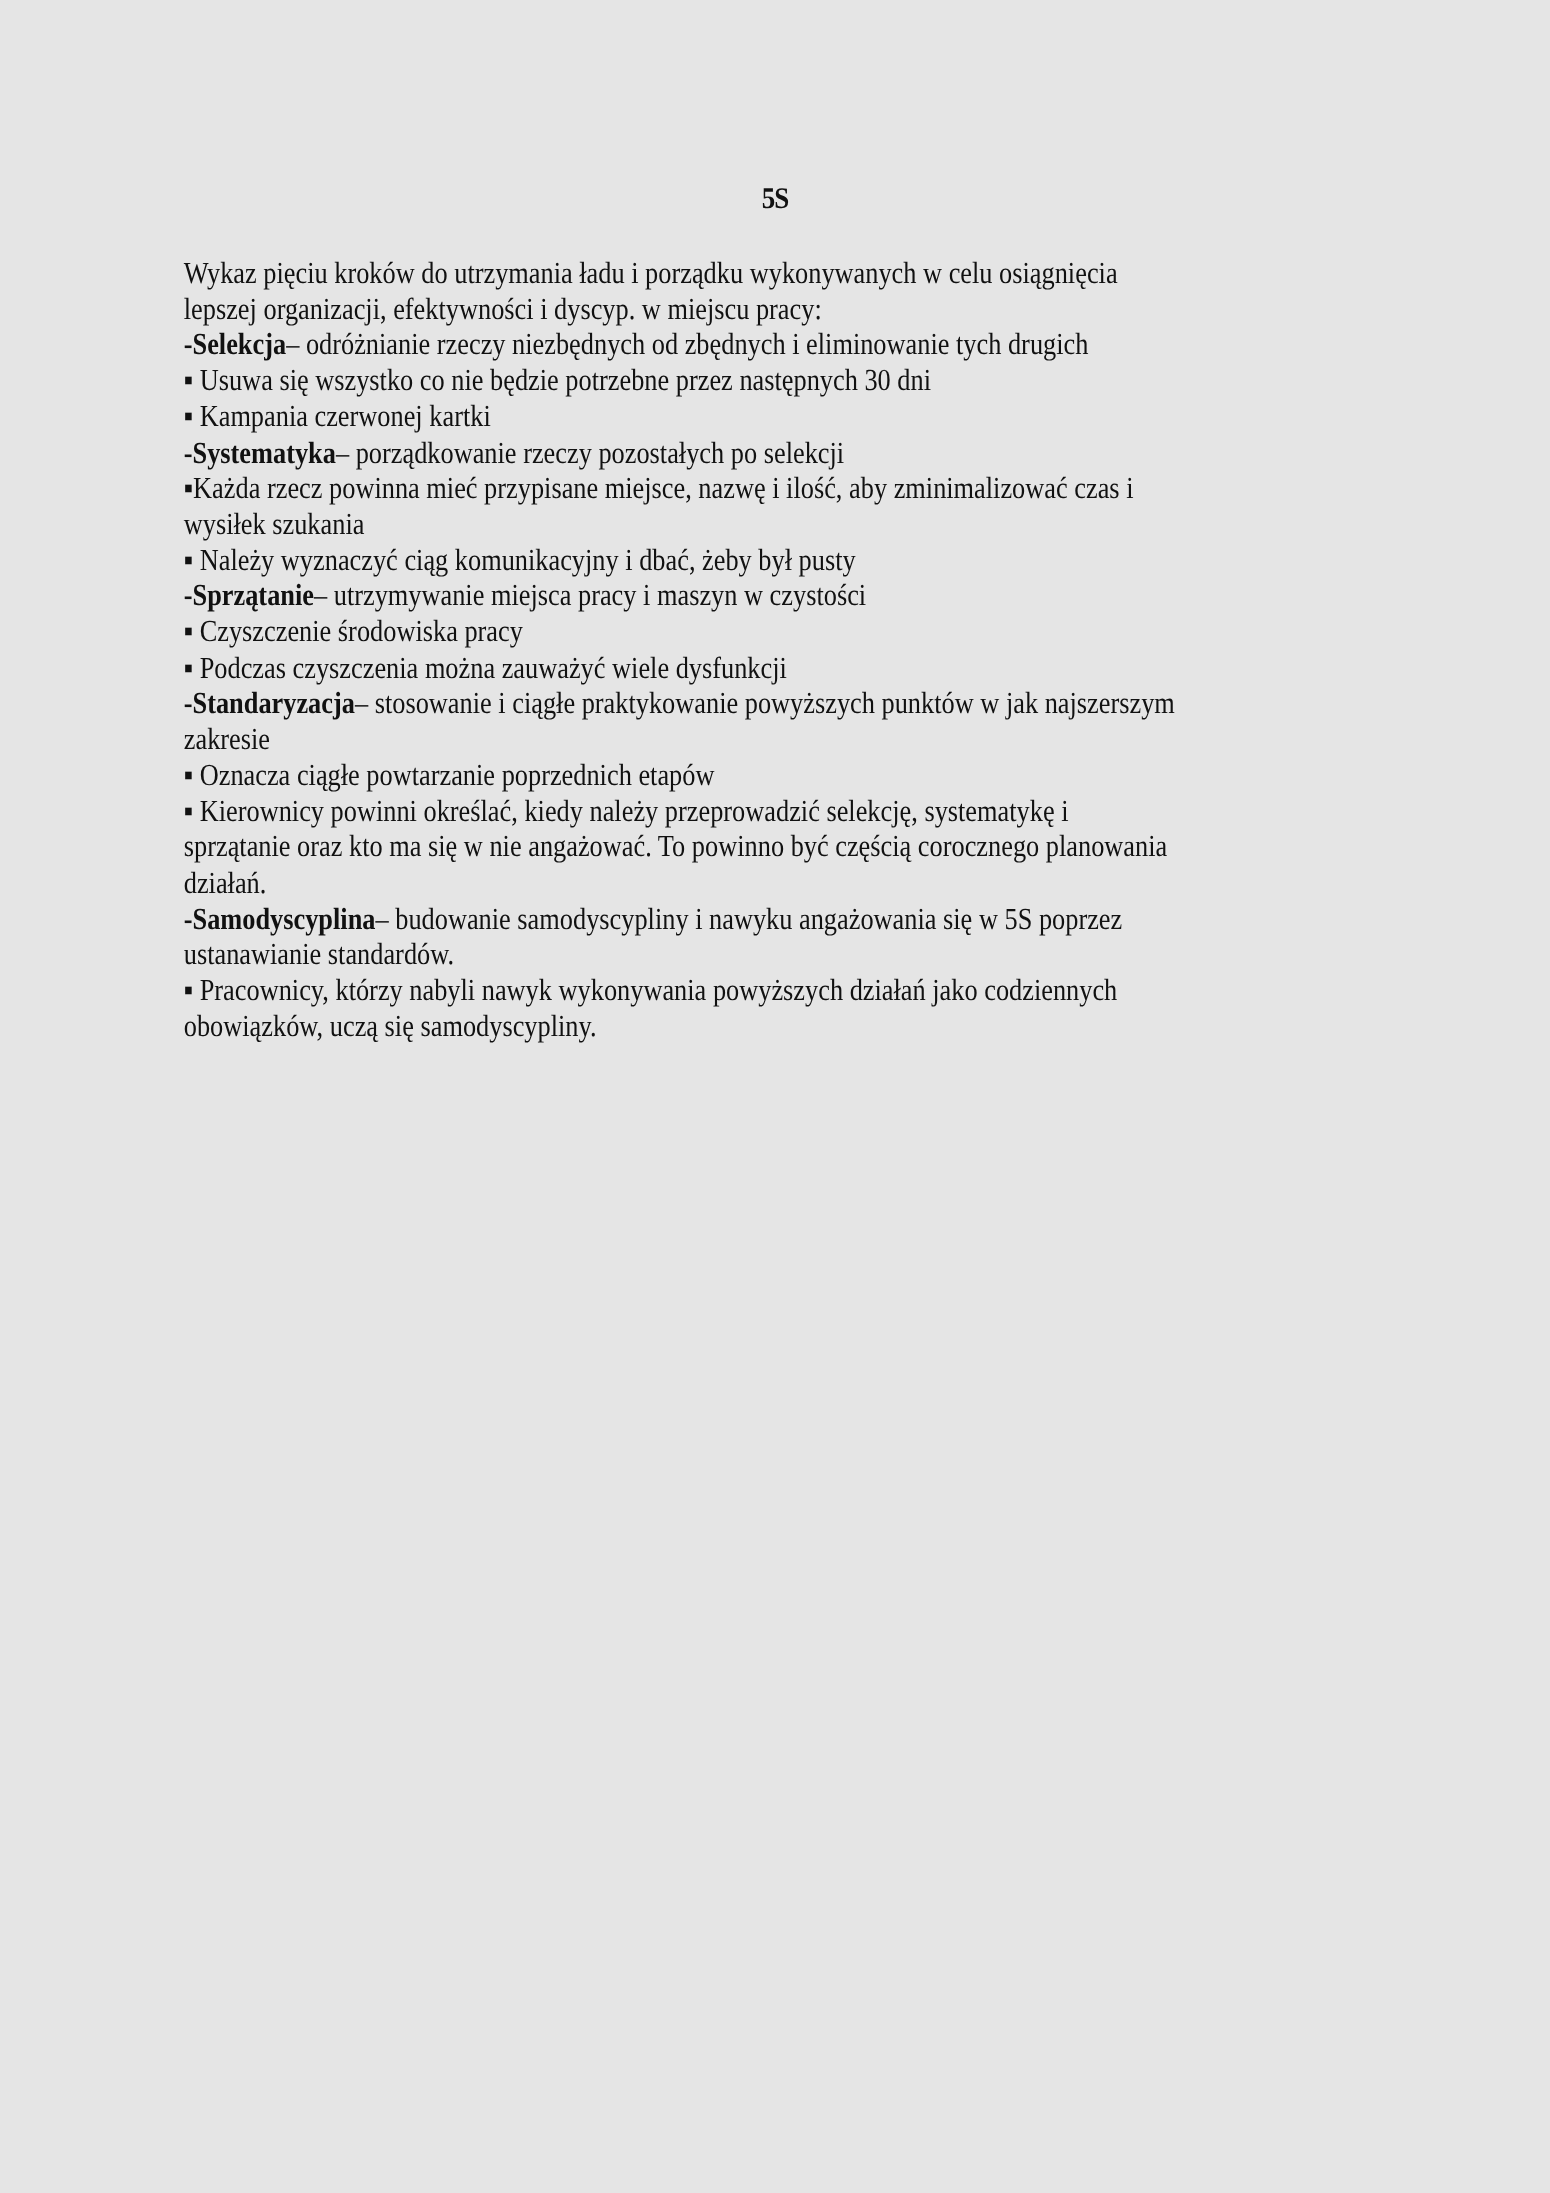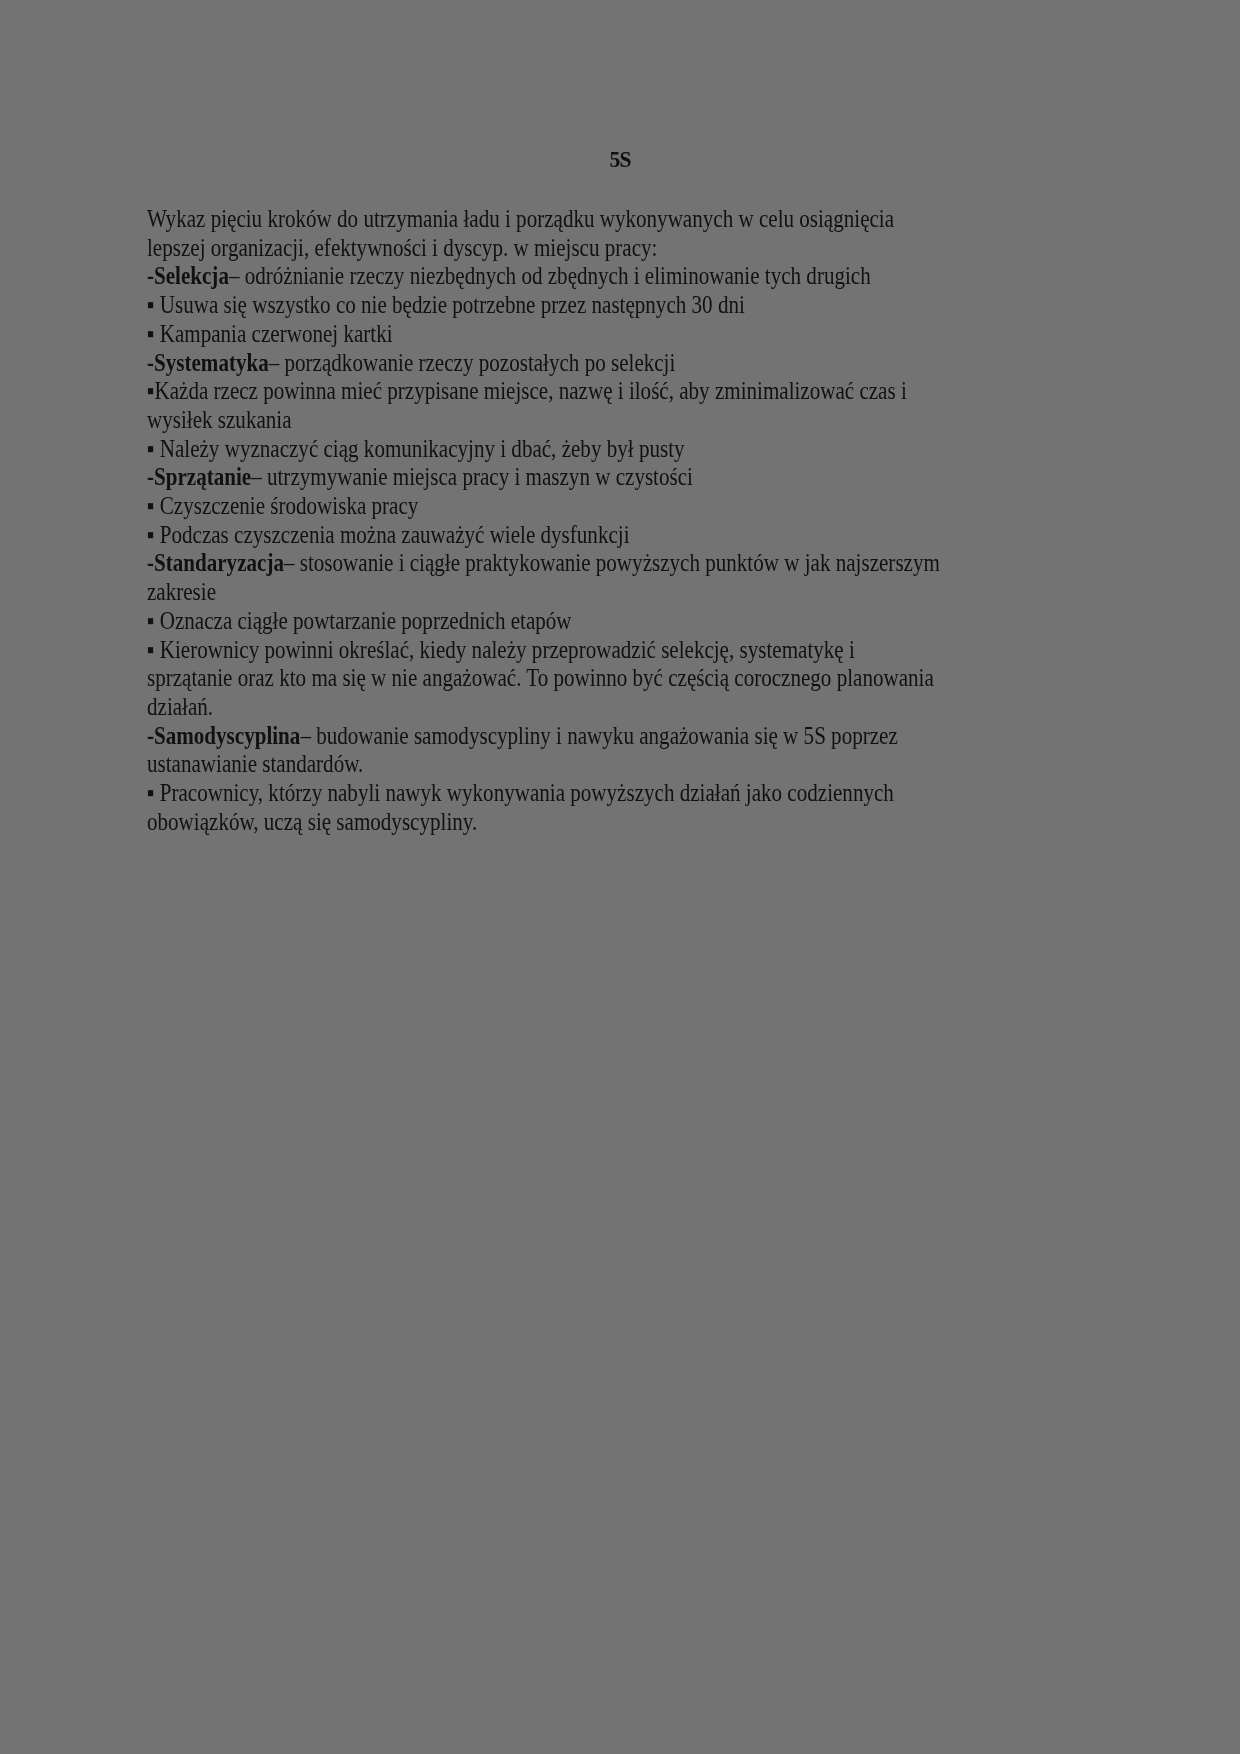--- a/index.html
+++ b/index.html
@@ -1,19 +1,19 @@
 <!DOCTYPE html>
 <html><head>
   <meta charset="utf-8">
   <style>
     html, body { margin: 0; padding: 0; background: #ffffff; }
     body { width: 1240px; height: 1754px; position: relative; overflow: hidden; }
     .page {
       position: absolute; left: 0; top: 0; width: 1240px; height: 1754px;
-      background: #737373;
+      background: #e5e5e5;
       font-family: "Liberation Serif", "DejaVu Serif", serif;
       color: #111111;
     }
     .title {
       position: absolute; top: 146px; left: 0; width: 1240px;
       text-align: center; font-weight: bold; font-size: 24px; letter-spacing: -1px;
       transform: scaleX(0.9);
     }
     .body {
       position: absolute; left: 147px; top: 205px; width: 950px;

